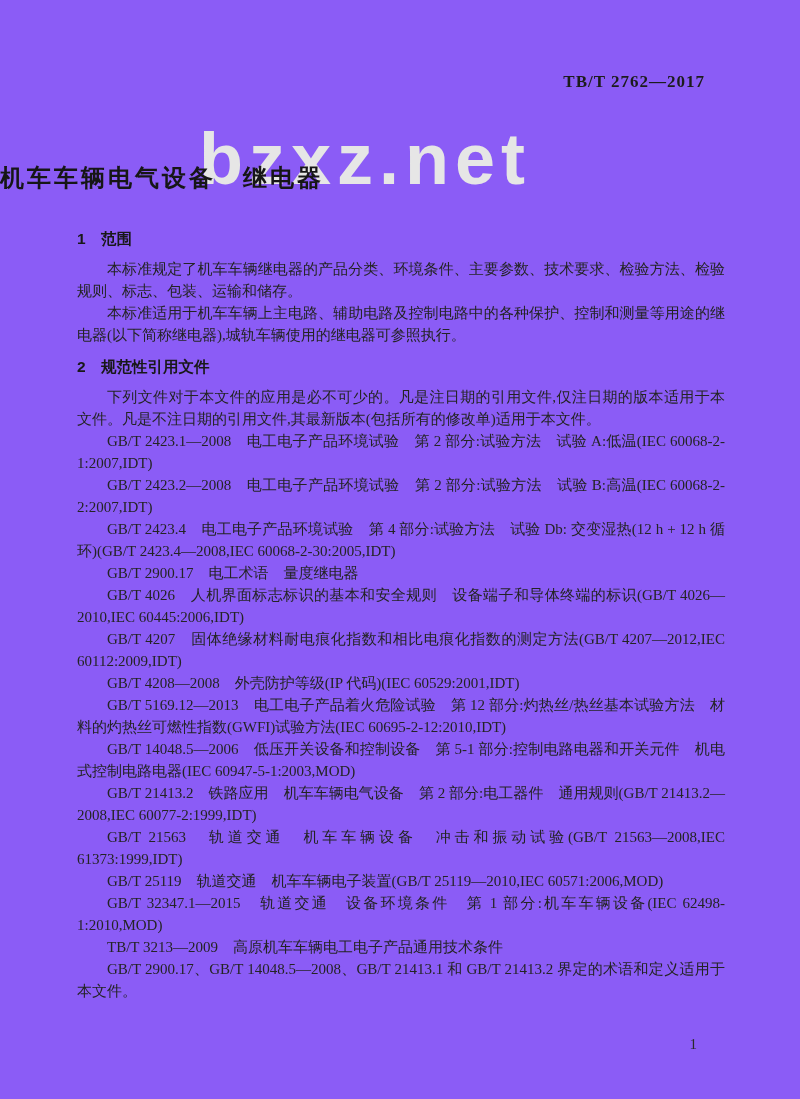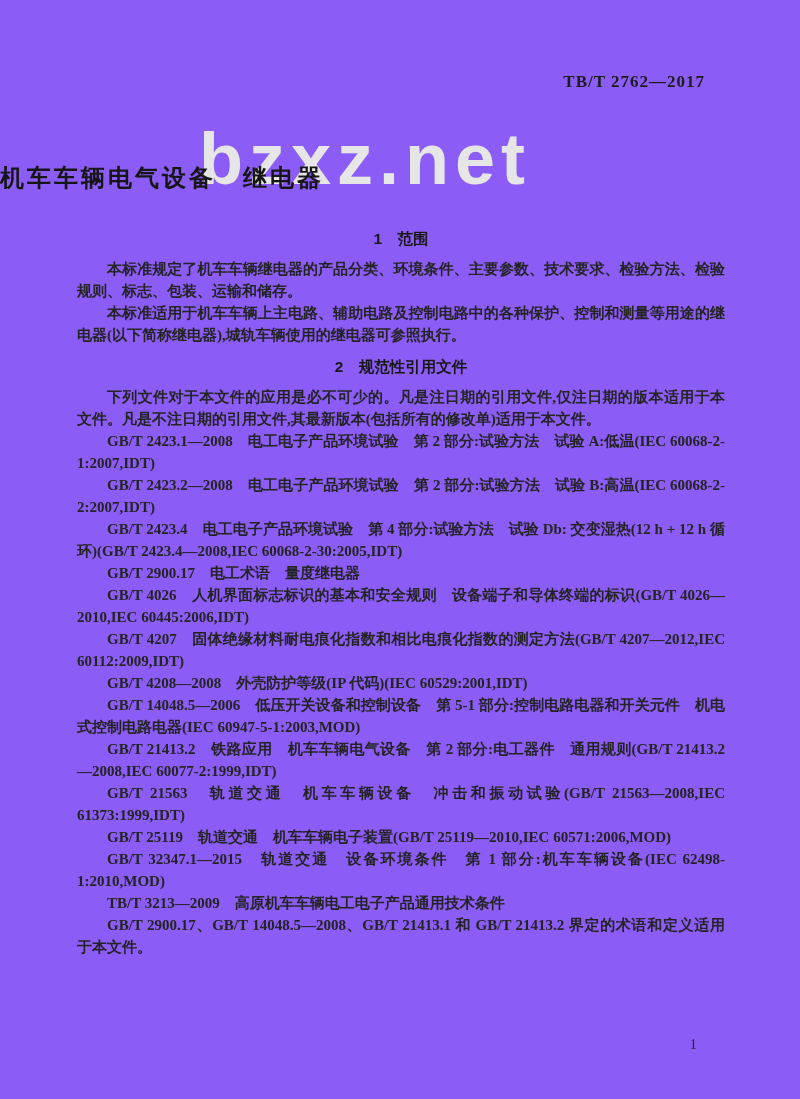--- a/index.html
+++ b/index.html
@@ -59,24 +59,24 @@
     line-height: 22px;
     text-align: justify;
     z-index: 1;
   }
   .section-heading {
     font-family: "Liberation Sans", "DejaVu Sans", sans-serif;
     font-size: 15.5px;
     font-weight: bold;
     color: #181818;
     margin: 10px 0 8px 0;
-    text-align: center;
+    text-align: left;
   }
   .section-heading:first-child { margin-top: 4px; }
-  .para { text-indent: 2em; margin: 0; font-weight: bold; }
+  .para { text-indent: 2em; margin: 0; }
   .page-number {
     position: absolute;
     bottom: 46px;
     right: 103px;
     font-size: 15px;
     color: #2a2a2a;
     z-index: 1;
   }
 </style>
 </head>
@@ -98,20 +98,21 @@
 
     <h2 class="section-heading">2　规范性引用文件</h2>
     <p class="para">下列文件对于本文件的应用是必不可少的。凡是注日期的引用文件,仅注日期的版本适用于本文件。凡是不注日期的引用文件,其最新版本(包括所有的修改单)适用于本文件。</p>
     <p class="para">GB/T 2423.1—2008　电工电子产品环境试验　第 2 部分:试验方法　试验 A:低温(IEC 60068-2-1:2007,IDT)</p>
     <p class="para">GB/T 2423.2—2008　电工电子产品环境试验　第 2 部分:试验方法　试验 B:高温(IEC 60068-2-2:2007,IDT)</p>
     <p class="para">GB/T 2423.4　电工电子产品环境试验　第 4 部分:试验方法　试验 Db: 交变湿热(12 h + 12 h 循环)(GB/T 2423.4—2008,IEC 60068-2-30:2005,IDT)</p>
     <p class="para">GB/T 2900.17　电工术语　量度继电器</p>
     <p class="para">GB/T 4026　人机界面标志标识的基本和安全规则　设备端子和导体终端的标识(GB/T 4026—2010,IEC 60445:2006,IDT)</p>
     <p class="para">GB/T 4207　固体绝缘材料耐电痕化指数和相比电痕化指数的测定方法(GB/T 4207—2012,IEC 60112:2009,IDT)</p>
     <p class="para">GB/T 4208—2008　外壳防护等级(IP 代码)(IEC 60529:2001,IDT)</p>
+    <p class="para">GB/T 5169.12—2013　电工电子产品着火危险试验　第 12 部分:灼热丝/热丝基本试验方法　材料的灼热丝可燃性指数(GWFI)试验方法(IEC 60695-2-12:2010,IDT)</p>
     <p class="para">GB/T 14048.5—2006　低压开关设备和控制设备　第 5-1 部分:控制电路电器和开关元件　机电式控制电路电器(IEC 60947-5-1:2003,MOD)</p>
     <p class="para">GB/T 21413.2　铁路应用　机车车辆电气设备　第 2 部分:电工器件　通用规则(GB/T 21413.2—2008,IEC 60077-2:1999,IDT)</p>
     <p class="para">GB/T 21563　轨道交通　机车车辆设备　冲击和振动试验(GB/T 21563—2008,IEC 61373:1999,IDT)</p>
     <p class="para">GB/T 25119　轨道交通　机车车辆电子装置(GB/T 25119—2010,IEC 60571:2006,MOD)</p>
     <p class="para">GB/T 32347.1—2015　轨道交通　设备环境条件　第 1 部分:机车车辆设备(IEC 62498-1:2010,MOD)</p>
     <p class="para">TB/T 3213—2009　高原机车车辆电工电子产品通用技术条件</p>
 
     <p class="para">GB/T 2900.17、GB/T 14048.5—2008、GB/T 21413.1 和 GB/T 21413.2 界定的术语和定义适用于本文件。</p>
 
   </div>

